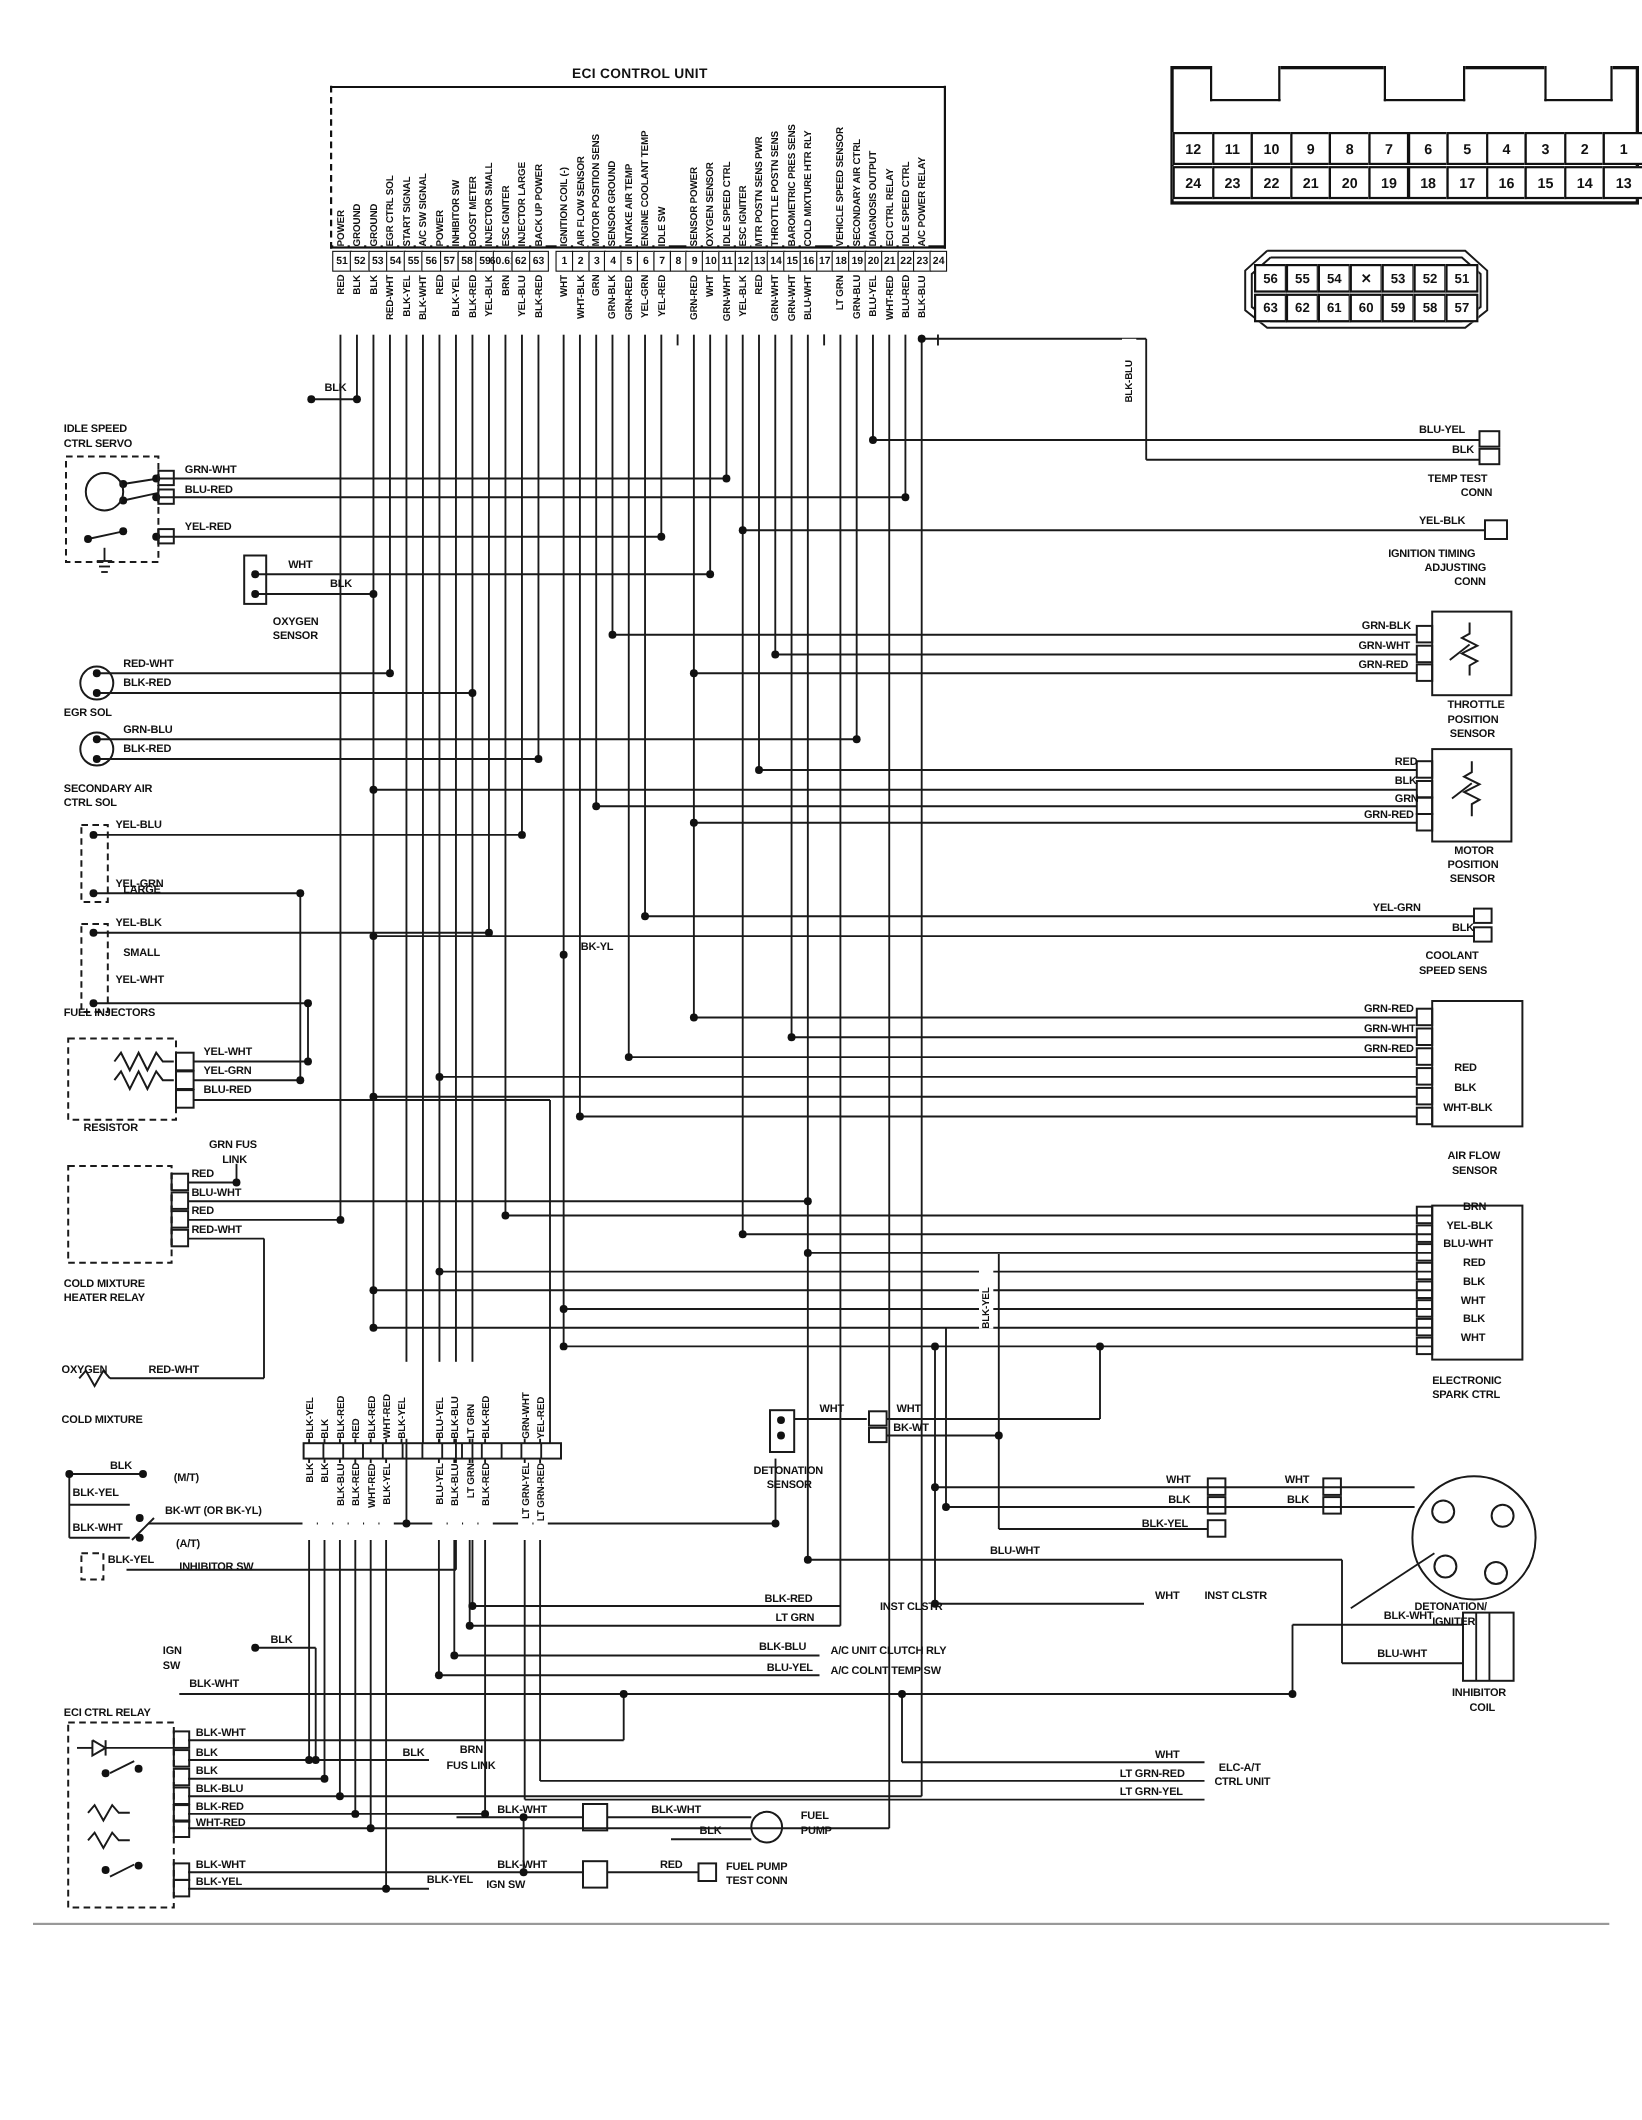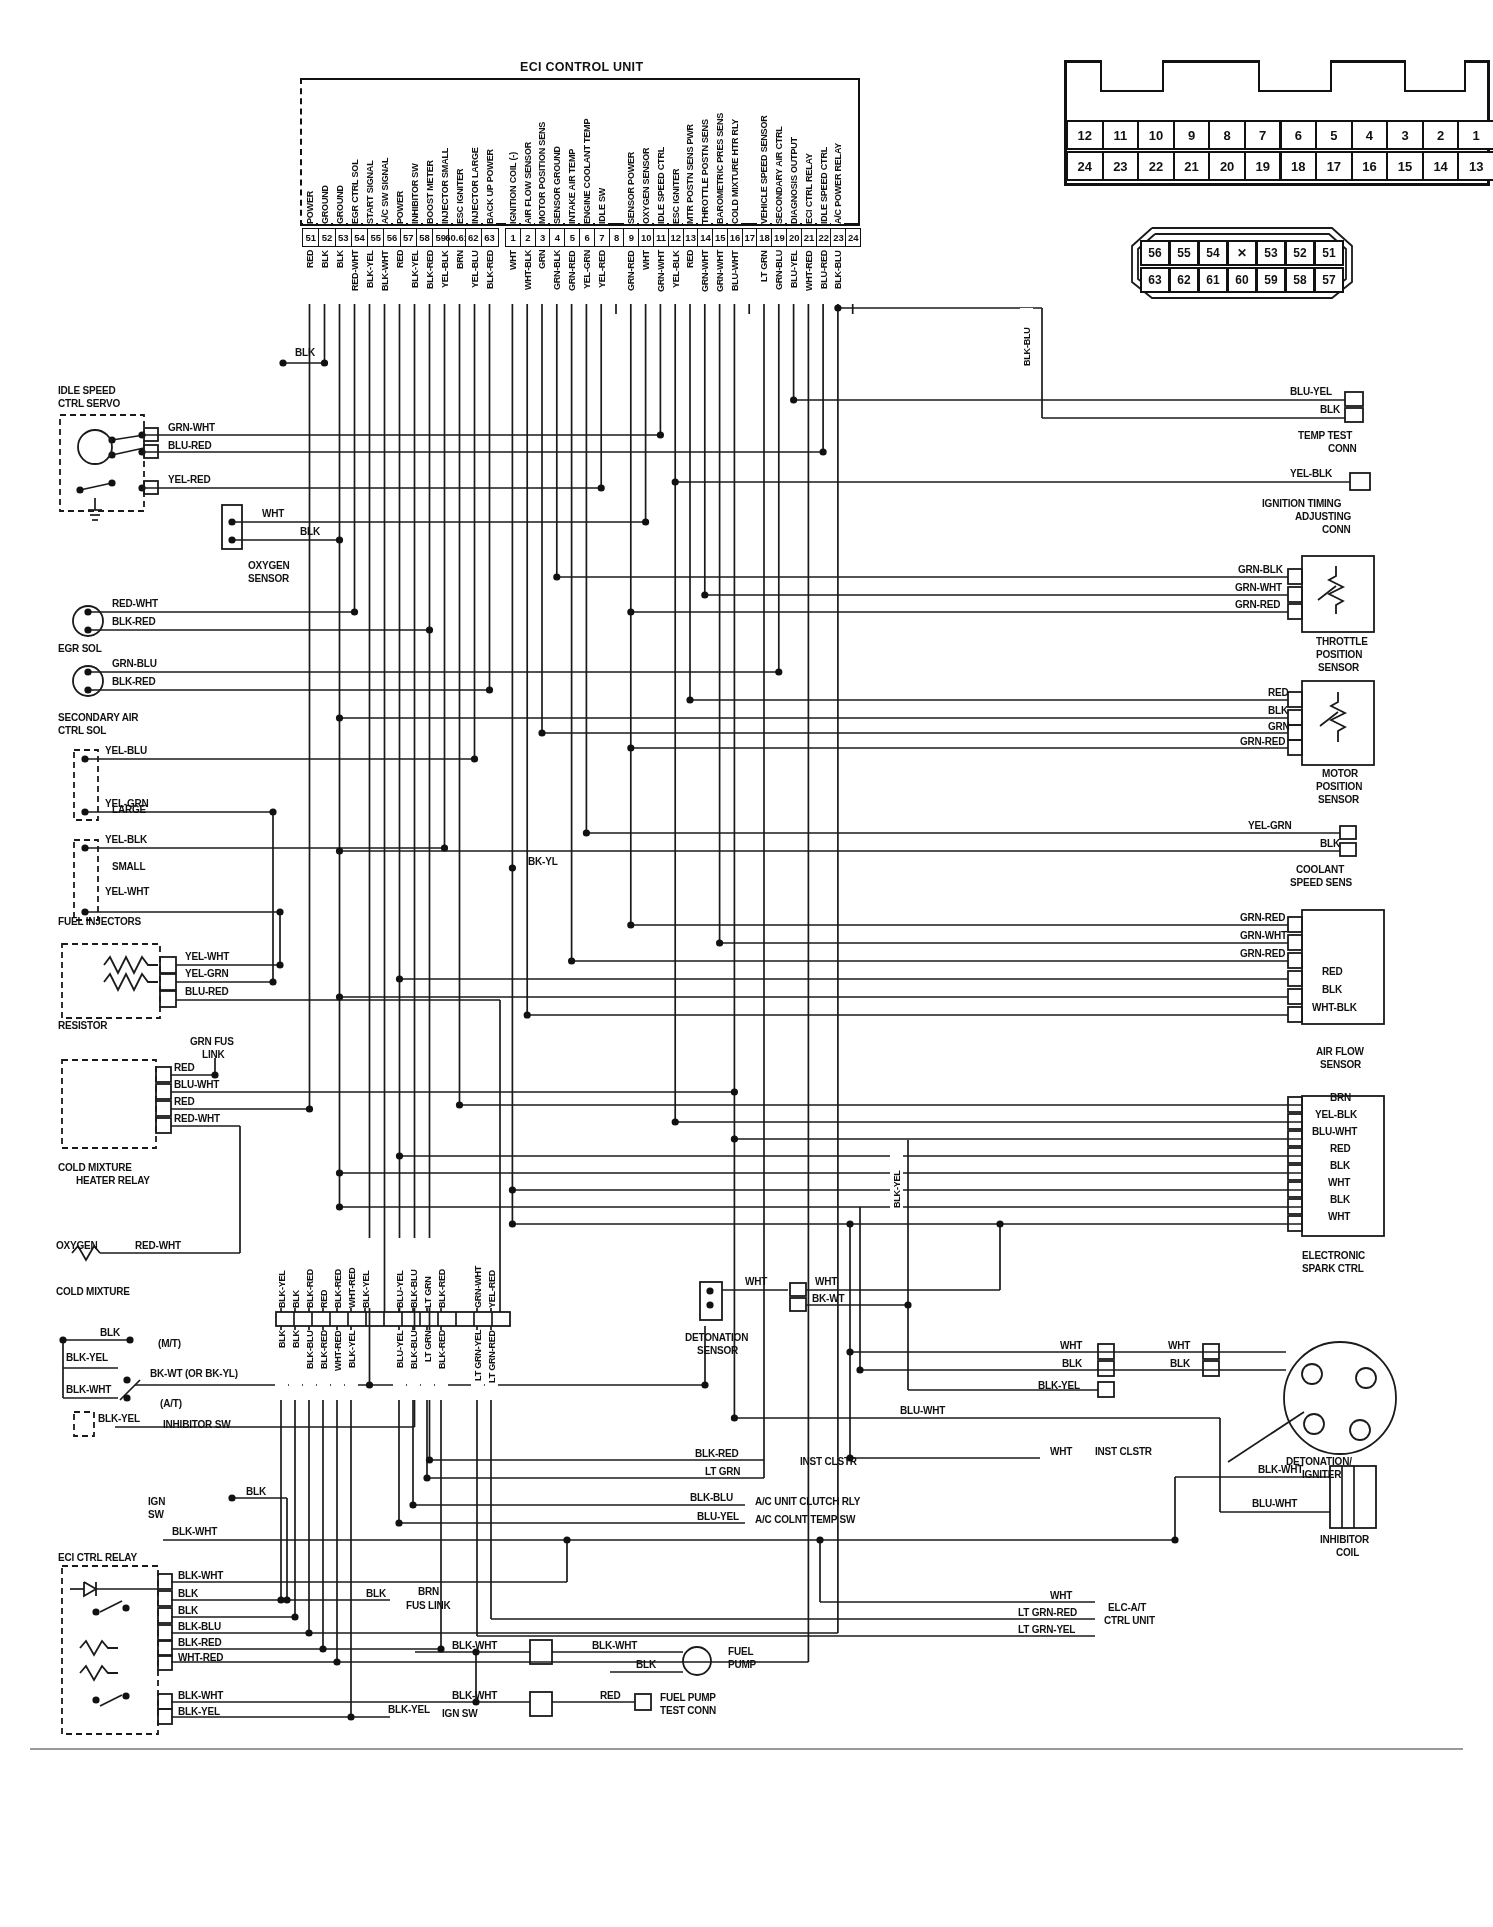--- a/index.html
+++ b/index.html
@@ -613,29 +613,29 @@
     <div class="lbl" style="left: 105px; top: 745px;">YEL-BLU</div>
     <div class="lbl" style="left: 112px; top: 804px;">LARGE</div>
     <div class="lbl" style="left: 105px; top: 798px;">YEL-GRN</div>
     <div class="lbl" style="left: 105px; top: 834px;">YEL-BLK</div>
     <div class="lbl" style="left: 112px; top: 861px;">SMALL</div>
     <div class="lbl" style="left: 105px; top: 886px;">YEL-WHT</div>
     <div class="lbl" style="left: 58px; top: 916px;">FUEL INJECTORS</div>
     <div class="lbl" style="left: 185px; top: 951px;">YEL-WHT</div>
     <div class="lbl" style="left: 185px; top: 968px;">YEL-GRN</div>
     <div class="lbl" style="left: 185px; top: 986px;">BLU-RED</div>
-    <div class="lbl" style="left: 58px; top: 1020px;">RESISTOR</div>
+    <div class="lbl" style="left: 76px; top: 1020px;">RESISTOR</div>
     <div class="lbl" style="left: 190px; top: 1036px;">GRN FUS</div>
     <div class="lbl" style="left: 202px; top: 1049px;">LINK</div>
     <div class="lbl" style="left: 174px; top: 1062px;">RED</div>
     <div class="lbl" style="left: 174px; top: 1079px;">BLU-WHT</div>
     <div class="lbl" style="left: 174px; top: 1096px;">RED</div>
     <div class="lbl" style="left: 174px; top: 1113px;">RED-WHT</div>
     <div class="lbl" style="left: 58px; top: 1162px;">COLD MIXTURE</div>
-    <div class="lbl" style="left: 76px; top: 1175px;">HEATER RELAY</div>
+    <div class="lbl" style="left: 58px; top: 1175px;">HEATER RELAY</div>
     <div class="lbl" style="left: 56px; top: 1240px;">OXYGEN</div>
     <div class="lbl" style="left: 135px; top: 1240px;">RED-WHT</div>
     <div class="lbl" style="left: 56px; top: 1286px;">COLD MIXTURE</div>
     <div class="lbl" style="left: 100px; top: 1327px;">BLK</div>
     <div class="lbl" style="left: 158px; top: 1338px;">(M/T)</div>
     <div class="lbl" style="left: 66px; top: 1352px;">BLK-YEL</div>
     <div class="lbl" style="left: 150px; top: 1368px;">BK-WT (OR BK-YL)</div>
     <div class="lbl" style="left: 66px; top: 1384px;">BLK-WHT</div>
     <div class="lbl" style="left: 160px; top: 1398px;">(A/T)</div>
     <div class="lbl" style="left: 98px; top: 1413px;">BLK-YEL</div>

